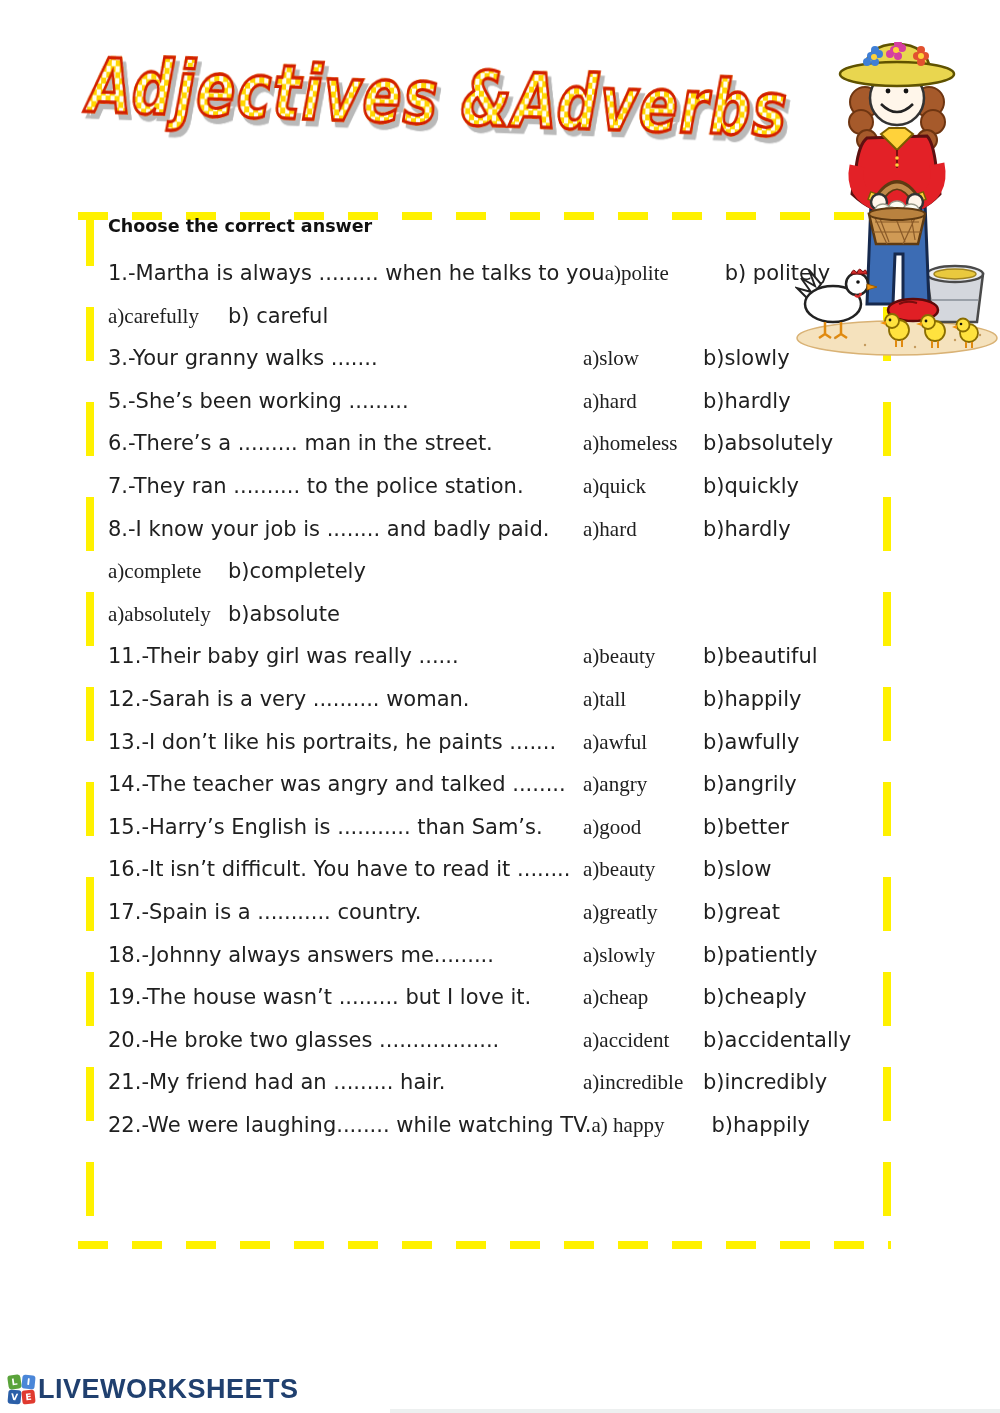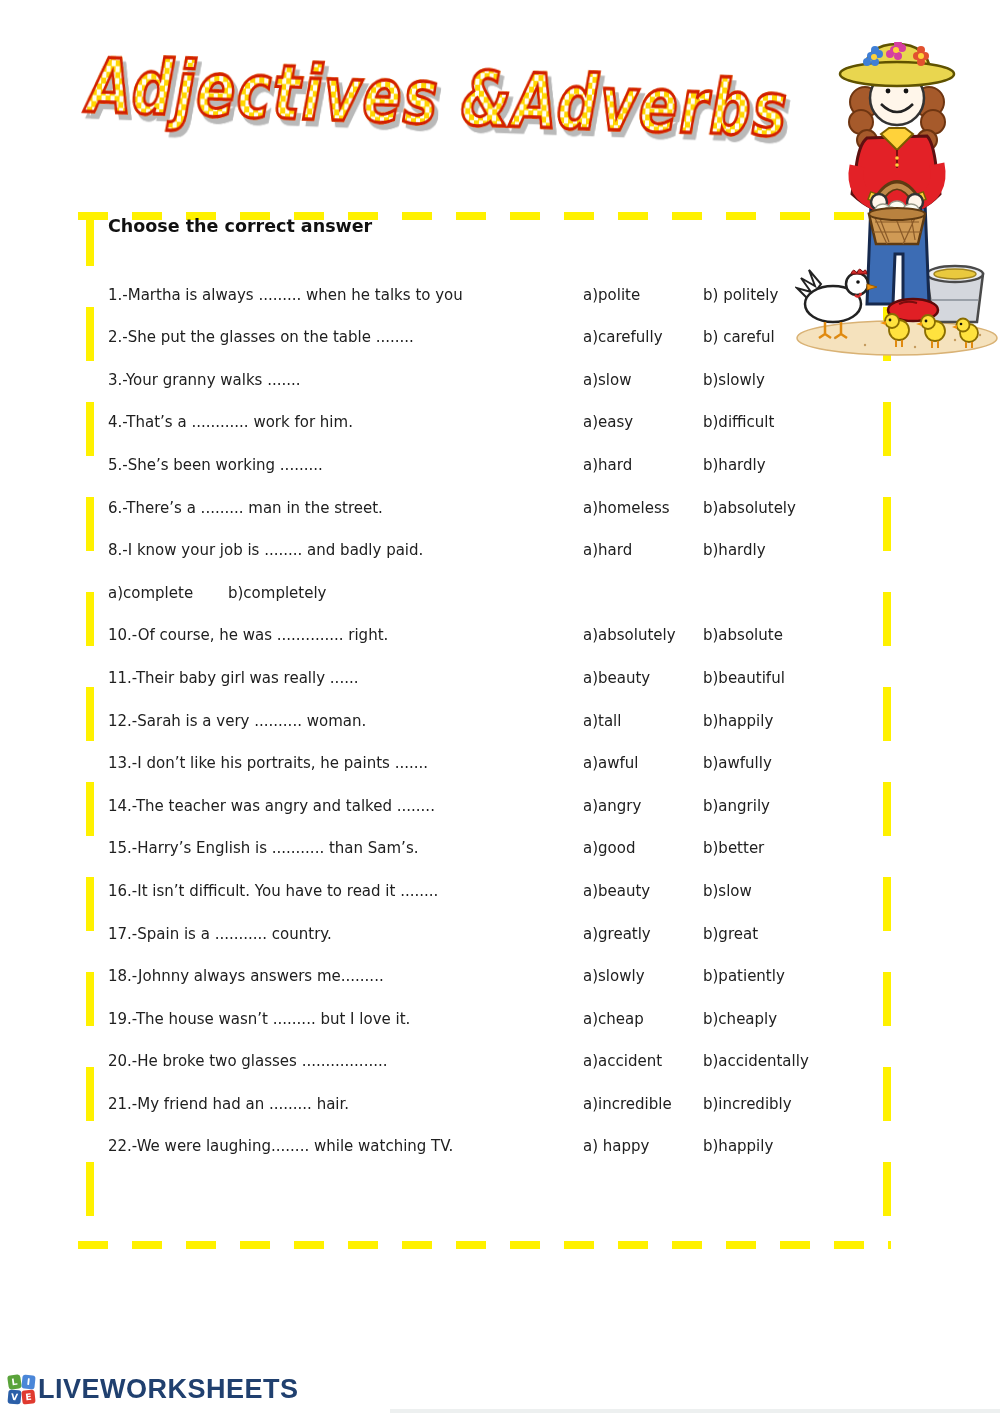--- a/index.html
+++ b/index.html
@@ -27,23 +27,23 @@
   .frame-bottom{top:1241px;}
   .frame-left,.frame-right{position:absolute;top:212px;height:1037px;width:8px;
     background:repeating-linear-gradient(180deg,#fff100 0 54px,transparent 54px 95px);}
   .frame-left{left:86px;}
   .frame-right{left:883px;}
 
   
   .instruction{position:absolute;left:108px;top:216px;
     font-size:17.5px;font-weight:bold;color:#111;}
   .rows{position:absolute;left:108px;top:261px;width:724px;}
-  .row{display:flex;align-items:flex-end;height:42.6px;font-size:15px;color:#202020;}
+  .row{display:flex;align-items:flex-start;height:42.6px;font-size:21px;color:#202020;}
   .row .q{flex:0 0 475px;white-space:nowrap;}
-  .row .oa{flex:0 0 120px;white-space:nowrap;}
+  .row .oa{flex:0 0 120px;white-space:nowrap;font-family:Liberation Serif, serif;}
   .row .ob{flex:1;white-space:nowrap;}
 
   
   .clipart{position:absolute;left:795px;top:42px;width:205px;height:320px;}
 
   
   .footer{position:absolute;left:8px;top:1374px;display:flex;align-items:center;}
   .blocks{width:27px;height:30px;display:grid;grid-template-columns:13px 13px;
     grid-template-rows:14px 14px;gap:1px;margin-right:3px;}
   .blk{border-radius:3px;color:#fff;font-size:9px;font-weight:bold;
@@ -73,55 +73,53 @@
 
   <div class="instruction">Choose the correct answer</div>
 
   <div class="rows">
     <div class="row">
         <span class="q">1.-Martha is always ......... when he talks to you</span>
         <span class="oa">a)polite</span>
         <span class="ob">b) politely</span>
       </div>
     <div class="row">
-        <span class="q">2.-She put the glasses on the table ........</span>
         <span class="oa">a)carefully</span>
         <span class="ob">b) careful</span>
       </div>
     <div class="row">
         <span class="q">3.-Your granny walks .......</span>
         <span class="oa">a)slow</span>
         <span class="ob">b)slowly</span>
       </div>
     <div class="row">
-        <span class="q">4.-That’s a ............ work for him.</span>
-        <span class="oa">a)easy</span>
-        <span class="ob">b)difficult</span>
-      </div>
-    <div class="row">
         <span class="q">5.-She’s been working .........</span>
         <span class="oa">a)hard</span>
         <span class="ob">b)hardly</span>
       </div>
     <div class="row">
         <span class="q">6.-There’s a ......... man in the street.</span>
         <span class="oa">a)homeless</span>
         <span class="ob">b)absolutely</span>
       </div>
     <div class="row">
+        <span class="q">7.-They ran .......... to the police station.</span>
+        <span class="oa">a)quick</span>
+        <span class="ob">b)quickly</span>
+      </div>
+    <div class="row">
         <span class="q">8.-I know your job is ........ and badly paid.</span>
         <span class="oa">a)hard</span>
         <span class="ob">b)hardly</span>
       </div>
     <div class="row">
         <span class="oa">a)complete</span>
         <span class="ob">b)completely</span>
       </div>
     <div class="row">
-        <span class="q">10.-Of course, he was .............. right.</span>
         <span class="oa">a)absolutely</span>
         <span class="ob">b)absolute</span>
       </div>
     <div class="row">
         <span class="q">11.-Their baby girl was really ......</span>
         <span class="oa">a)beauty</span>
         <span class="ob">b)beautiful</span>
       </div>
     <div class="row">
         <span class="q">12.-Sarah is a very .......... woman.</span>

